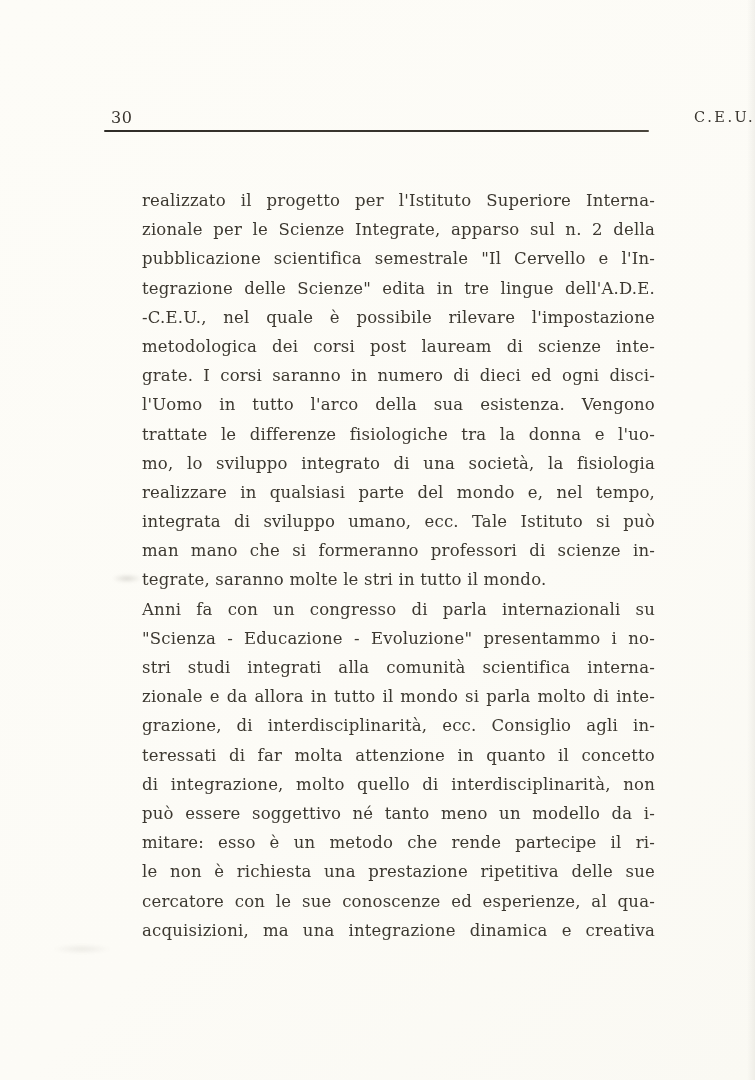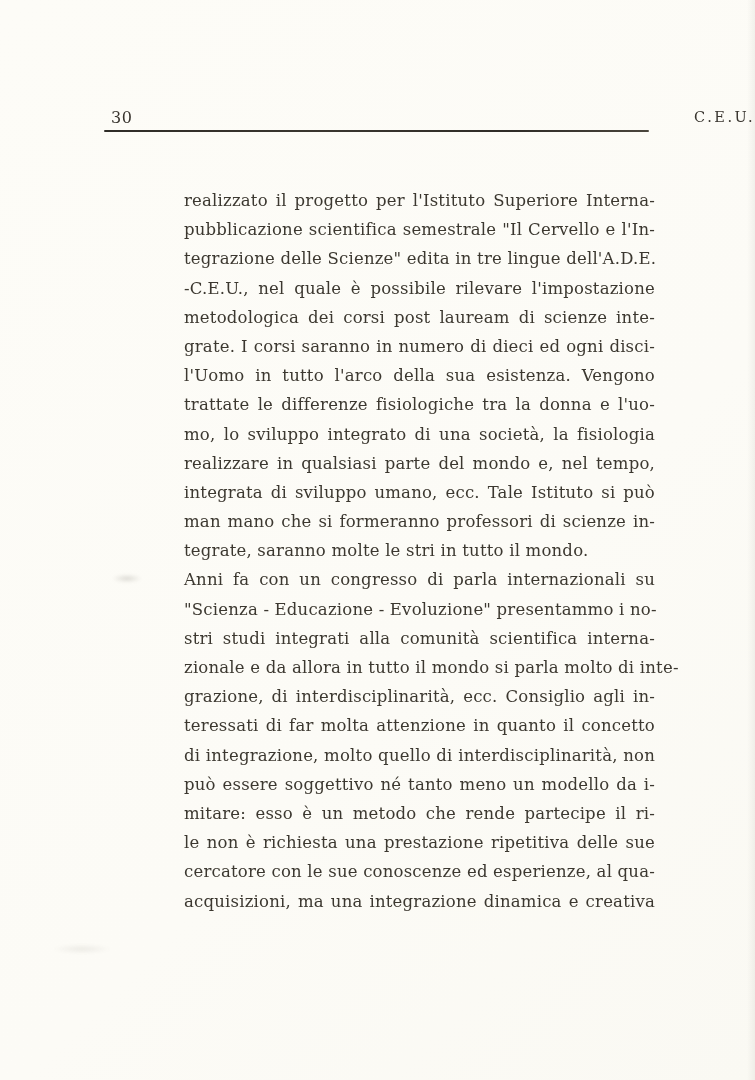--- a/index.html
+++ b/index.html
@@ -54,21 +54,20 @@
     color: #3c3830;
   }
   .line {
     height: 29.2px;
     line-height: 29.2px;
     font-size: 16.5px;
     letter-spacing: 0.2px;
     white-space: nowrap;
     text-align: justify;
     text-align-last: justify;
-    margin-left: 42px;
   }
   .line.para-end {
     text-align-last: left;
   }
   
   .smudge {
     position: absolute;
     background: radial-gradient(ellipse at center, rgba(110,105,95,0.45), rgba(110,105,95,0) 70%);
     filter: blur(1.5px);
   }
@@ -85,20 +84,21 @@
 <body>
 
 <div class="page">
 
   <span class="page-number">30</span>
   <span class="header-title">C.E.U.</span>
   <div class="header-rule"></div>
 
   <div class="body-text">
     <div class="line">realizzato il progetto per l'Istituto Superiore Interna-</div>
+    <div class="line">zionale per le Scienze Integrate, apparso sul n. 2 della</div>
     <div class="line">pubblicazione scientifica semestrale "Il Cervello e l'In-</div>
     <div class="line">tegrazione delle Scienze" edita in tre lingue dell'A.D.E.</div>
     <div class="line">-C.E.U., nel quale è possibile rilevare l'impostazione</div>
     <div class="line">metodologica dei corsi post lauream di scienze inte-</div>
     <div class="line">grate. I corsi saranno in numero di dieci ed ogni disci-</div>
     <div class="line">l'Uomo in tutto l'arco della sua esistenza. Vengono</div>
     <div class="line">trattate le differenze fisiologiche tra la donna e l'uo-</div>
     <div class="line">mo, lo sviluppo integrato di una società, la fisiologia</div>
     <div class="line">realizzare in qualsiasi parte del mondo e, nel tempo,</div>
     <div class="line">integrata di sviluppo umano, ecc. Tale Istituto si può</div>

